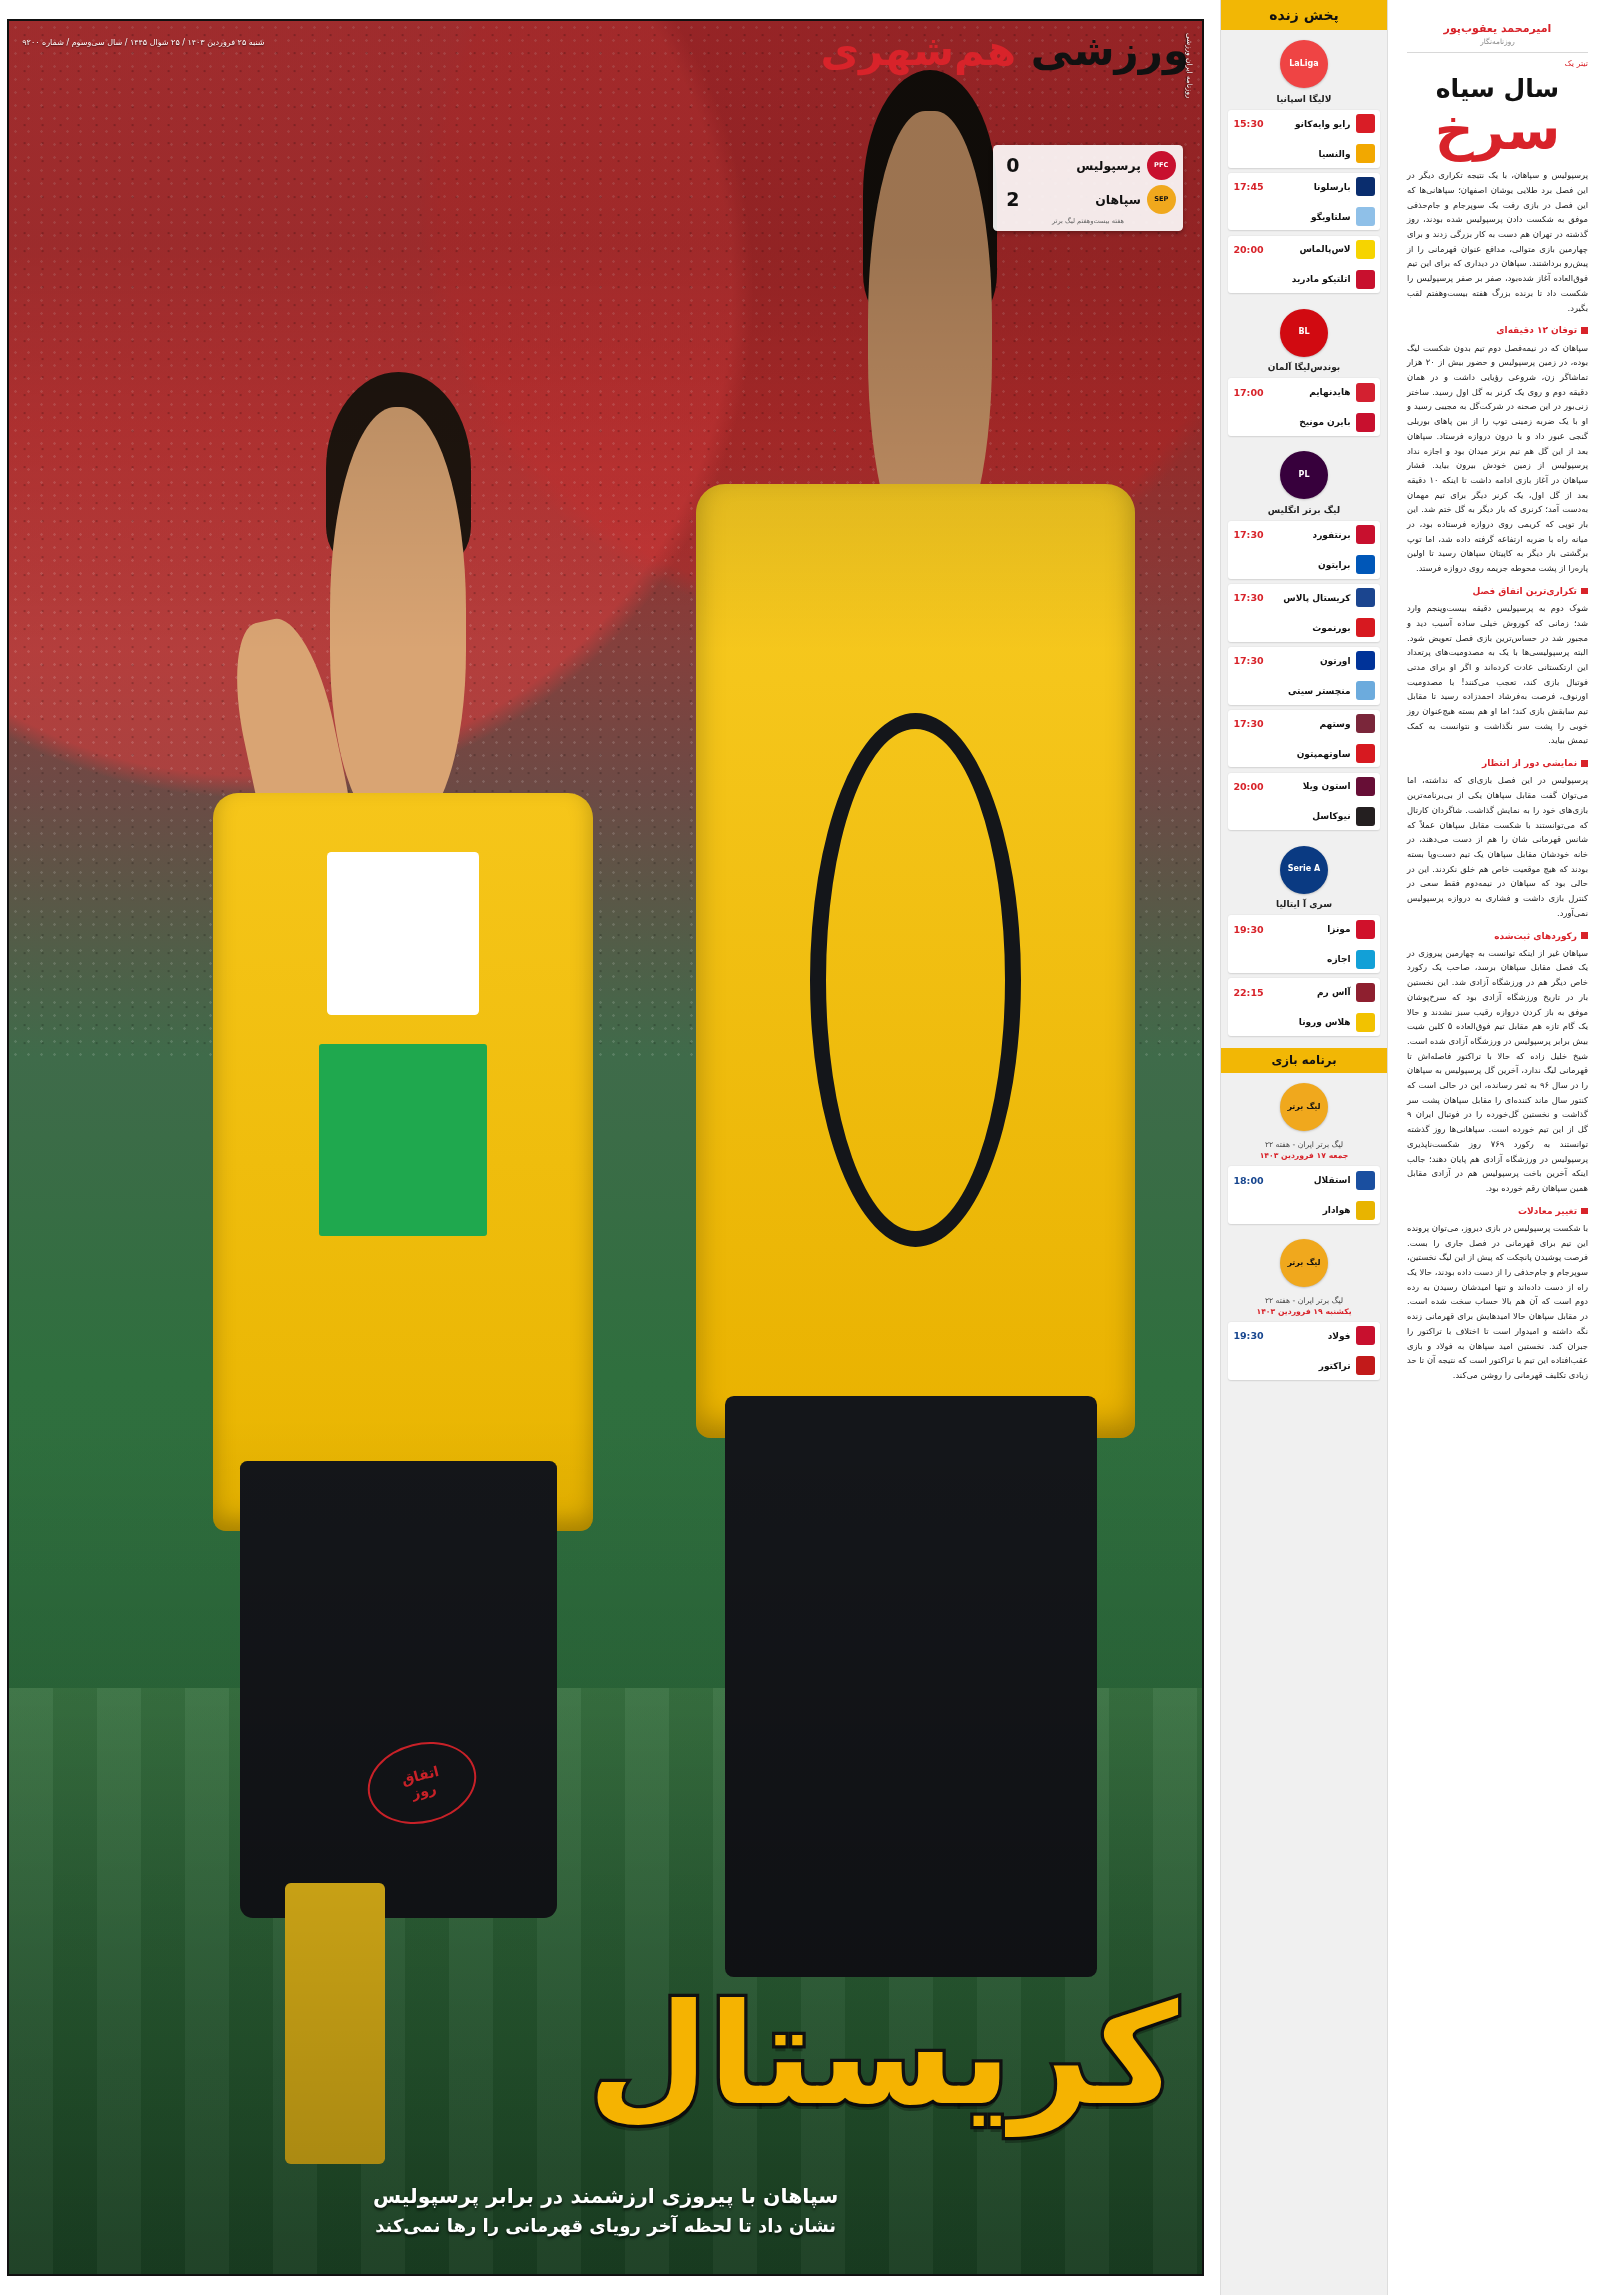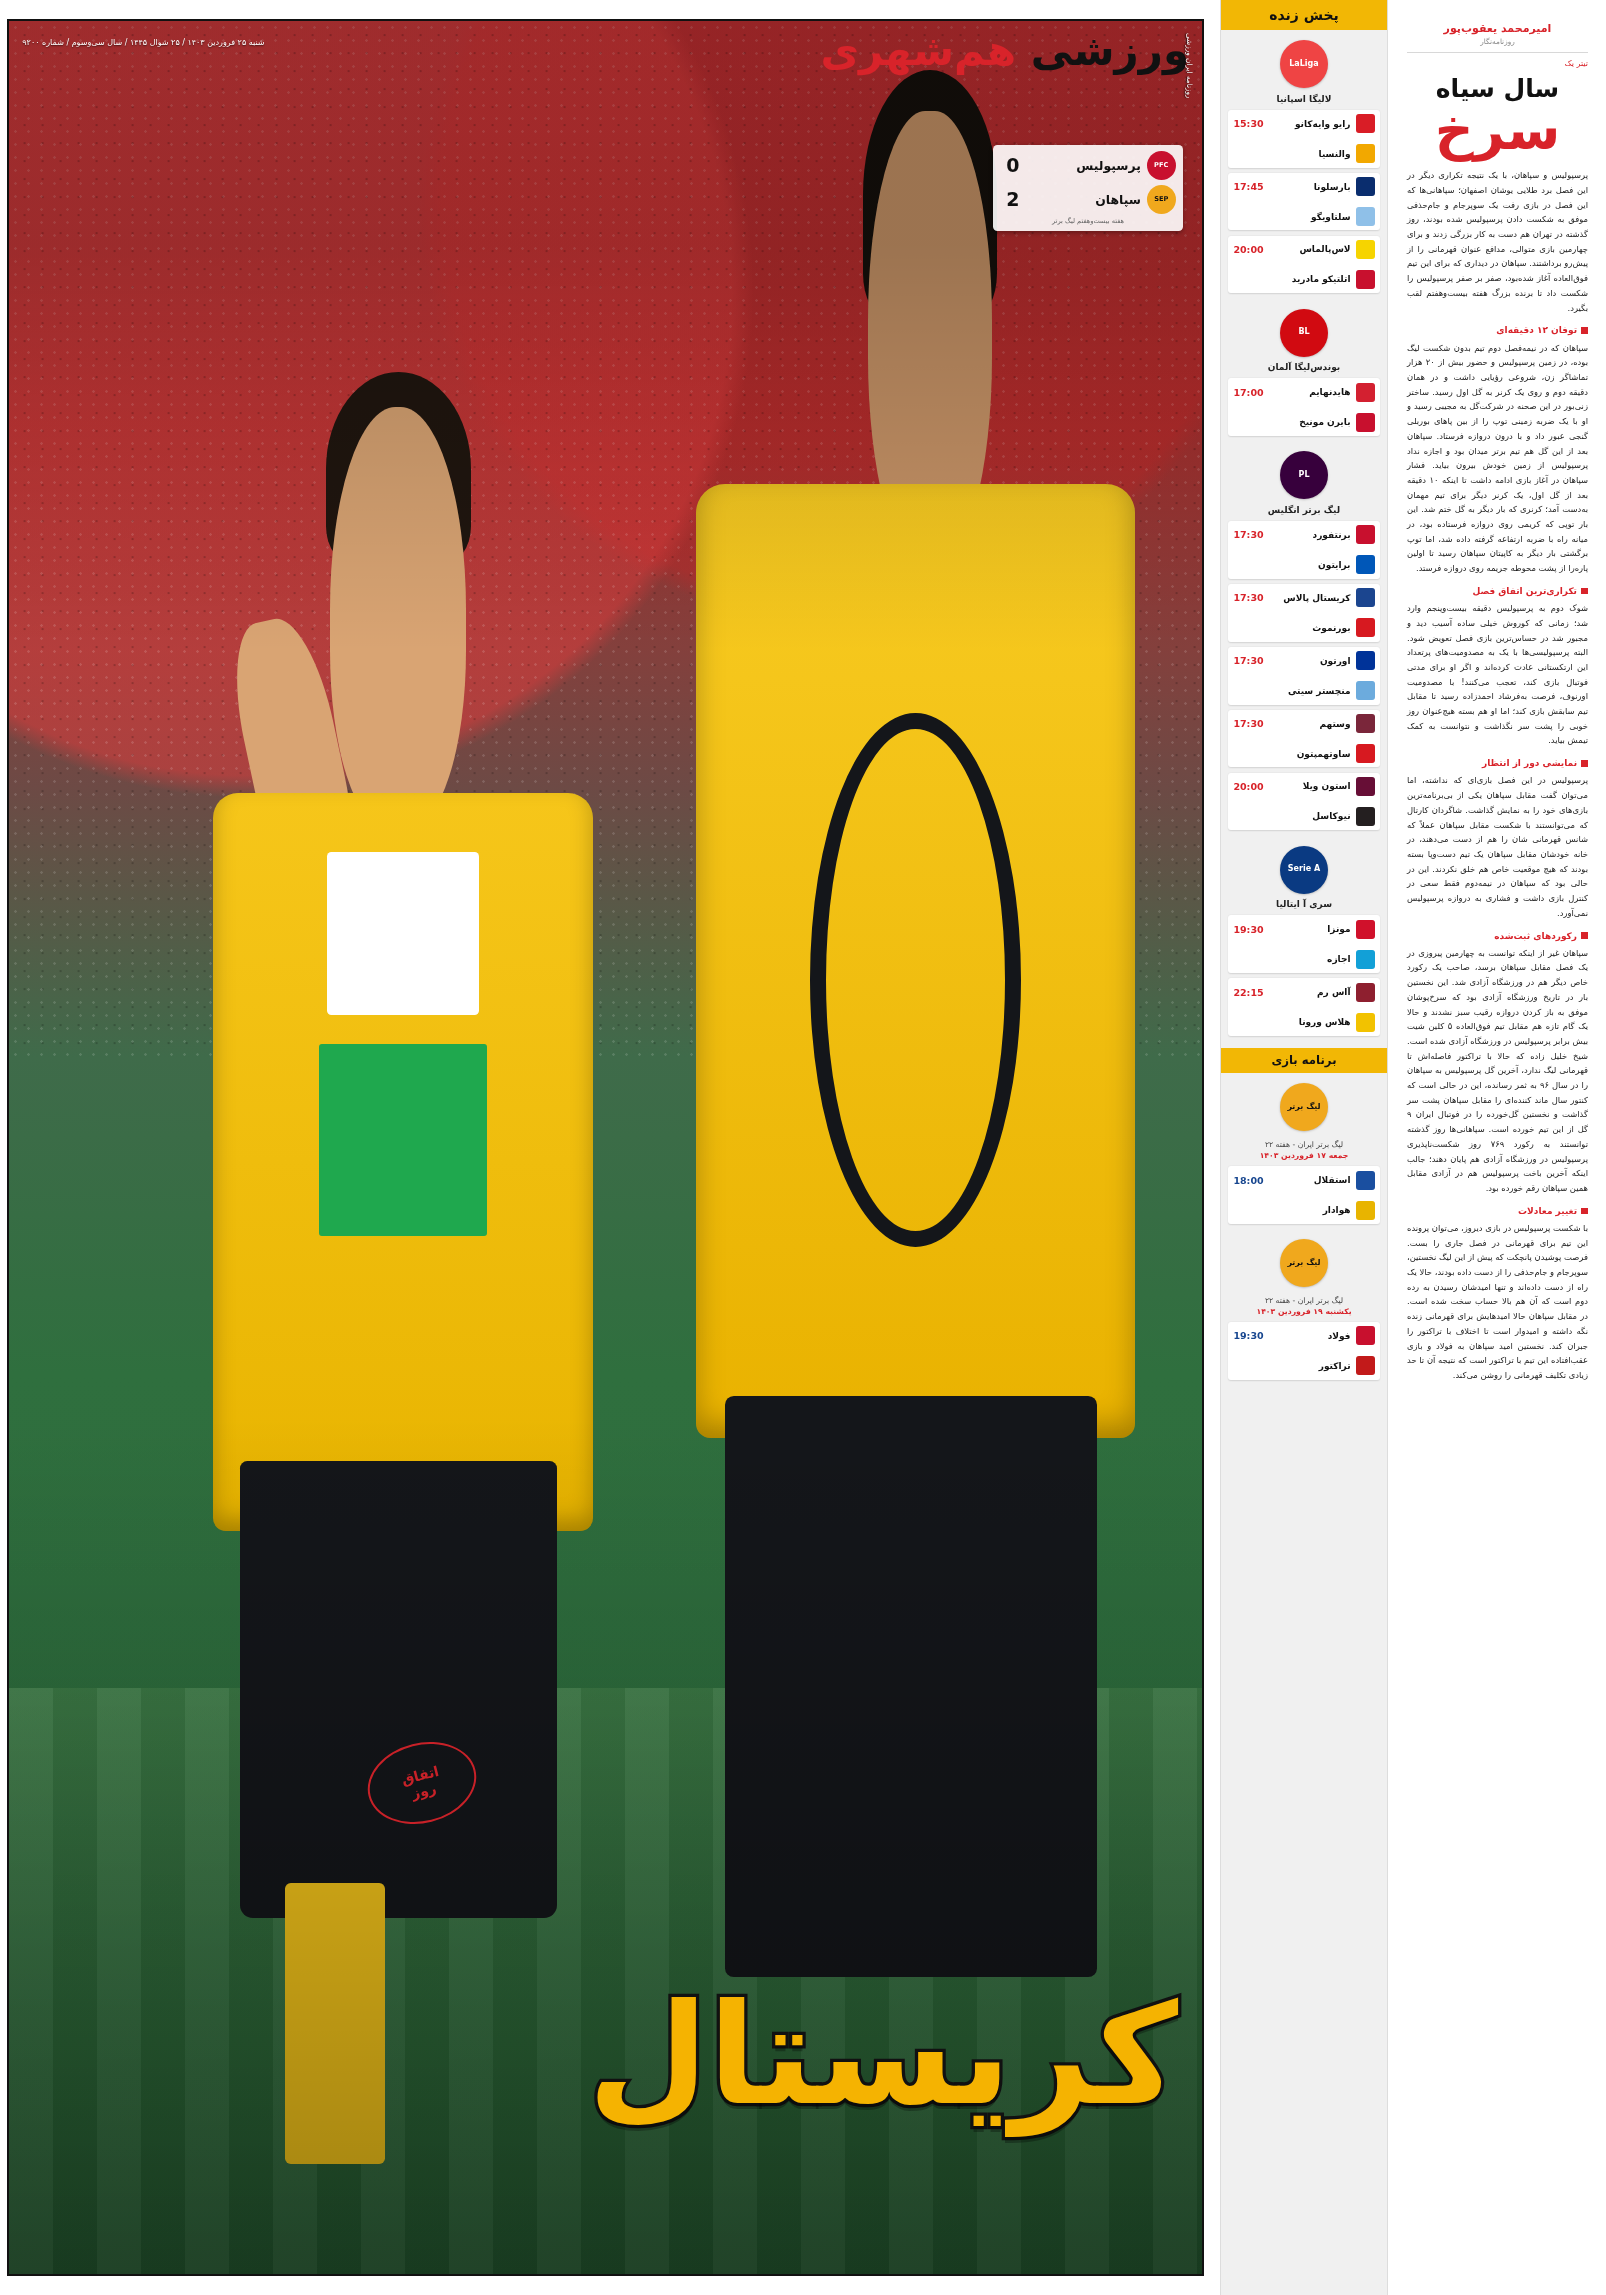--- a/index.html
+++ b/index.html
@@ -285,20 +285,24 @@
 
       <div class="big-head">
         <div class="line1">کریستال</div>
       </div>
 
       <div class="stamp">
         <div>اتفاق</div>
         <div>روز</div>
       </div>
 
+      <div class="deck">
+        <div class="l1">سپاهان با پیروزی ارزشمند در برابر پرسپولیس</div>
+        <div>نشان داد تا لحظه آخر رویای قهرمانی را رها نمی‌کند</div>
+      </div>
 
     </div>
   </div>
 
   <div class="col-rail">
     <div class="rail-head">پخش زنده</div>
     <div id="rail-sections">
         <div>
           <div class="league-badge">
             <div class="lb-circle" style="background: #ef4444;">LaLiga</div>

